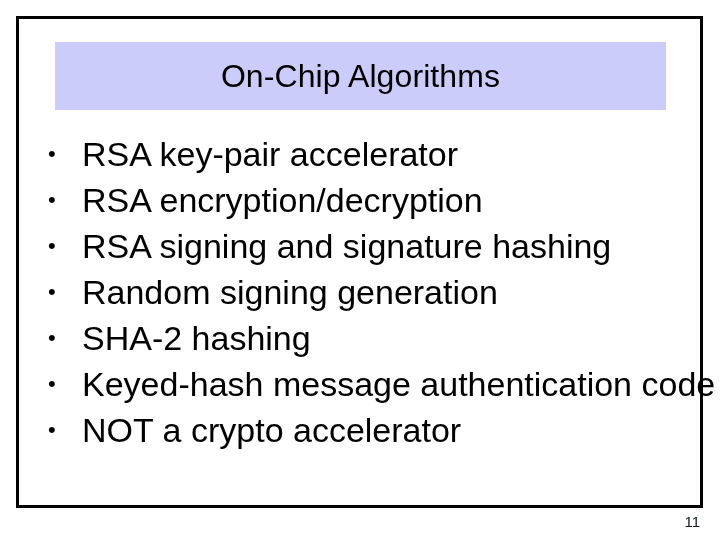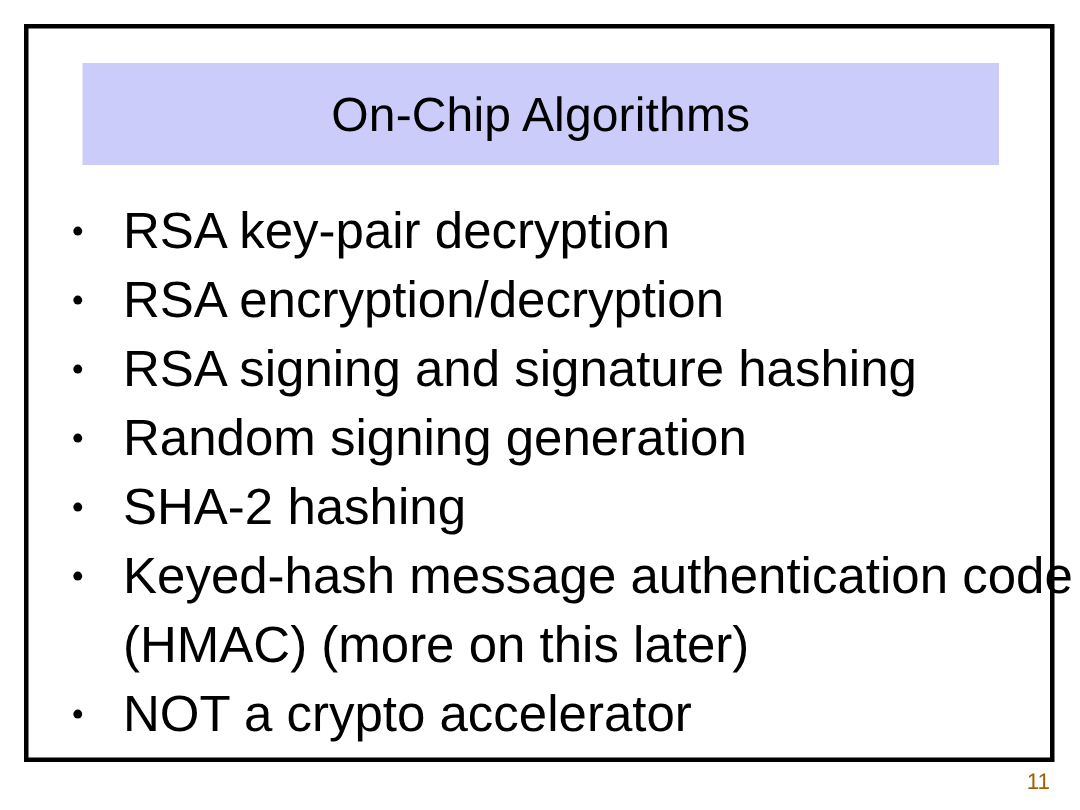--- a/index.html
+++ b/index.html
@@ -87,39 +87,39 @@
   .bullet-row.continuation .bullet-marker {
     visibility: hidden;
   }
   
   #page-number {
     position: absolute;
     right: 20px;
     top: 514px;
     font-family: "Liberation Sans", sans-serif;
     font-size: 15px;
-    color: #a16207;
+    color: #0f172a;
     line-height: 1;
   }
 </style>
 </head>
 <body>
 
 <div id="slide">
 
   <div id="slide-frame"></div>
 
   <div id="title-banner">
     <h1 id="title-text">On-Chip Algorithms</h1>
   </div>
 
   <ul id="bullet-list">
       <li class="bullet-row">
         <span class="bullet-marker">•</span>
-        <span class="bullet-text">RSA key-pair decryption</span>
+        <span class="bullet-text">RSA key-pair accelerator</span>
       </li>
       <li class="bullet-row">
         <span class="bullet-marker">•</span>
         <span class="bullet-text">RSA encryption/decryption</span>
       </li>
       <li class="bullet-row">
         <span class="bullet-marker">•</span>
         <span class="bullet-text">RSA signing and signature hashing</span>
       </li>
       <li class="bullet-row">
@@ -127,24 +127,20 @@
         <span class="bullet-text">Random signing generation</span>
       </li>
       <li class="bullet-row">
         <span class="bullet-marker">•</span>
         <span class="bullet-text">SHA-2 hashing</span>
       </li>
       <li class="bullet-row">
         <span class="bullet-marker">•</span>
         <span class="bullet-text">Keyed-hash message authentication code</span>
       </li>
-      <li class="bullet-row continuation">
-        <span class="bullet-marker">•</span>
-        <span class="bullet-text">(HMAC) (more on this later)</span>
-      </li>
       <li class="bullet-row">
         <span class="bullet-marker">•</span>
         <span class="bullet-text">NOT a crypto accelerator</span>
       </li>
     </ul>
 
   <div id="page-number">11</div>
 
 </div>
 

